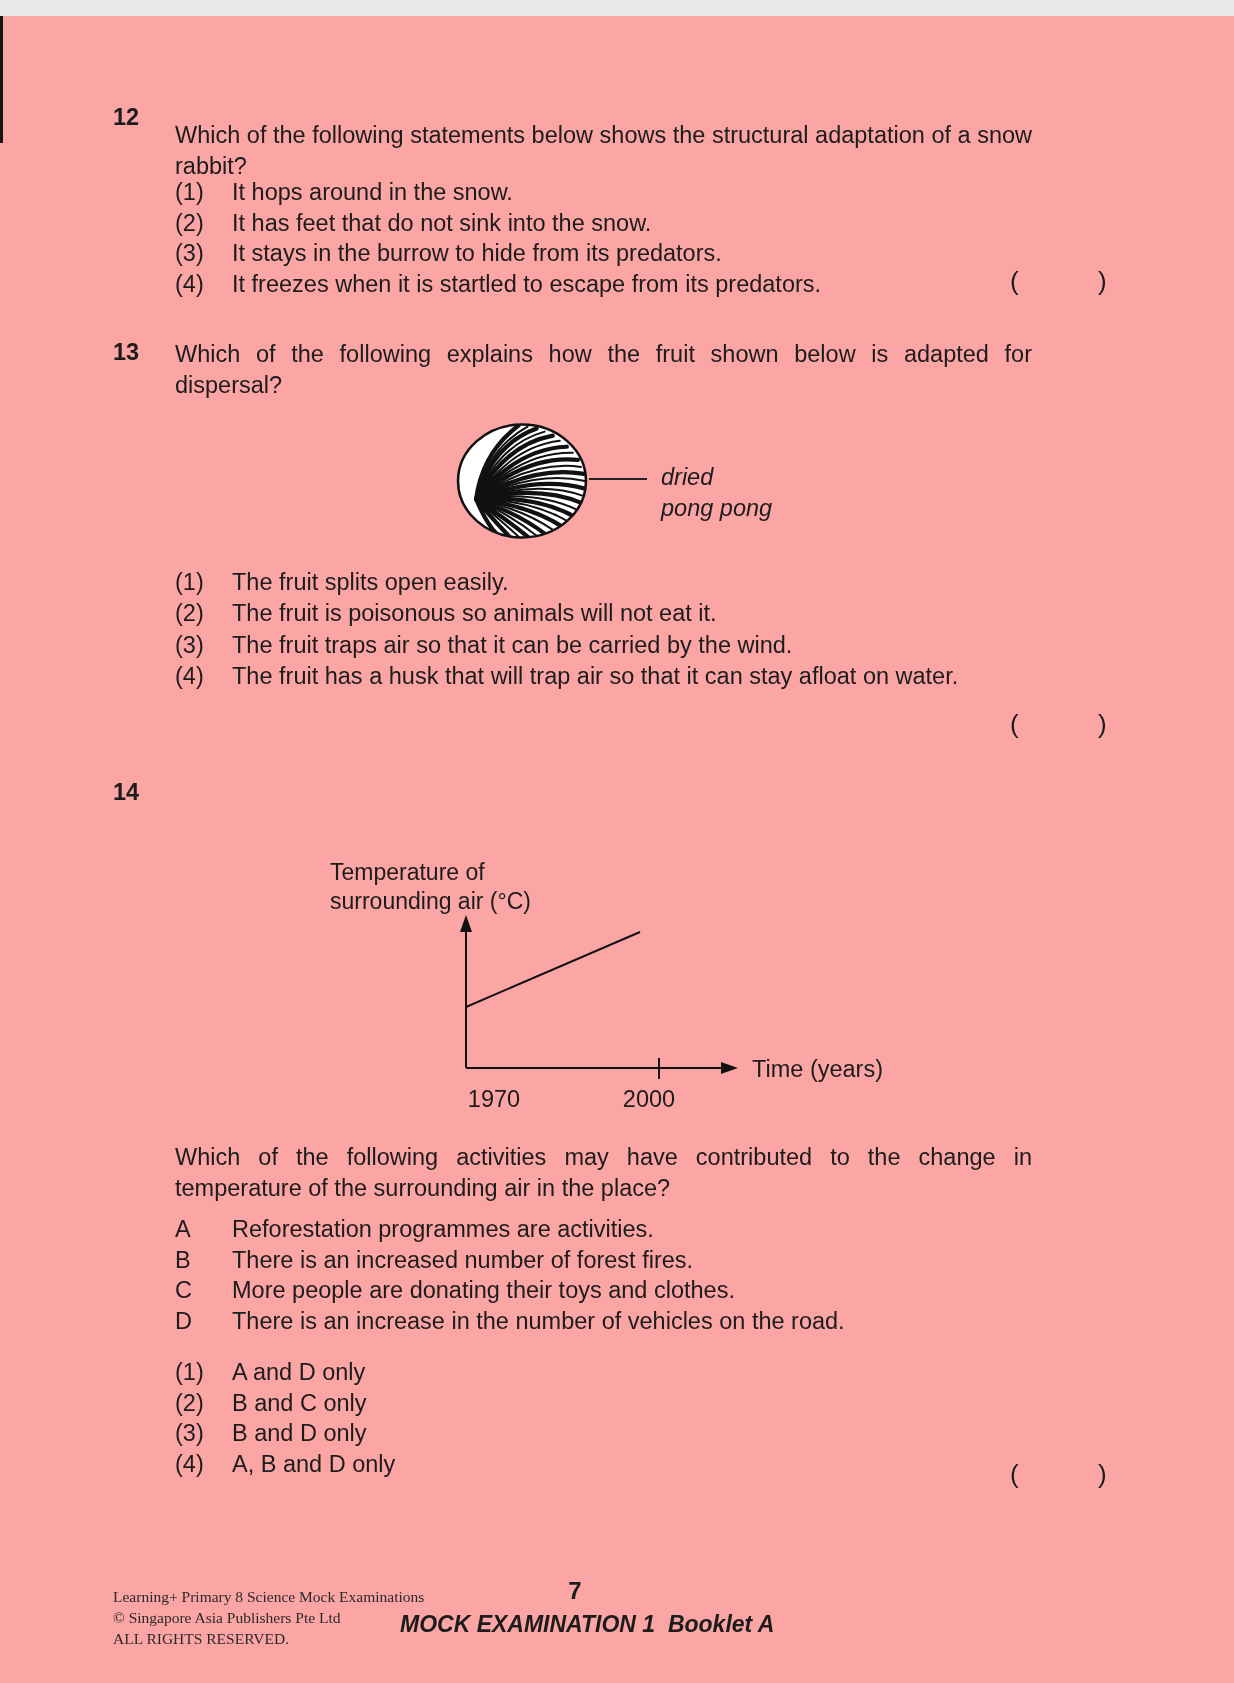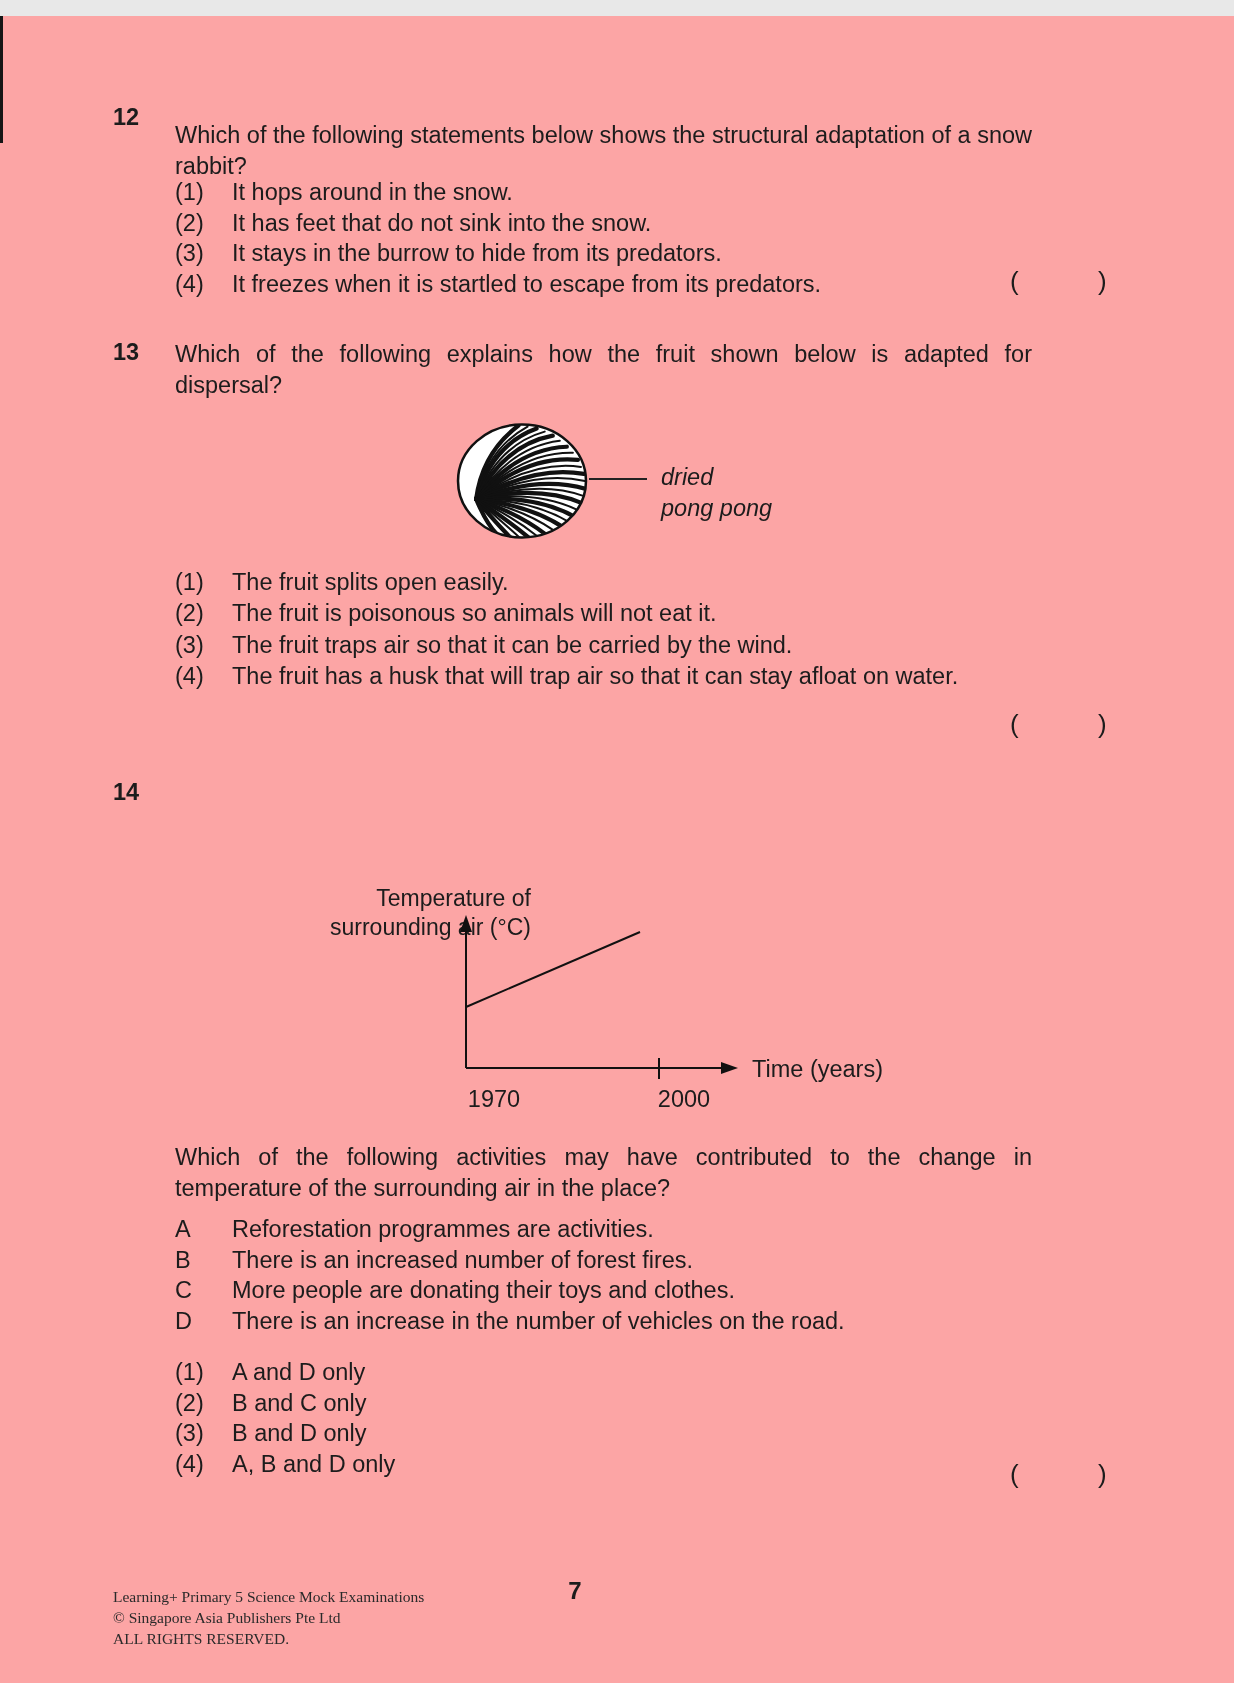--- a/index.html
+++ b/index.html
@@ -123,40 +123,40 @@
     <div class="optrow tall">
       <span class="marker">(4)</span>
       <span class="otext">The fruit has a husk that will trap air so that it can stay afloat on water.</span>
     </div>
   </div>
   <span class="abs paren" style="left:1010px;top:693px;">(</span>
   <span class="abs paren" style="left:1098px;top:693px;">)</span>
 
   <div class="abs qnum" style="left:113px;top:763px;">14</div>
 
-  <div class="abs ylabel" style="left:330px;top:868px;text-align:right;">
+  <div class="abs ylabel" style="left:330px;top:842px;">
     <div>Temperature of</div>
     <div>surrounding air (°C)</div>
   </div>
 
   <div class="abs" style="left:440px;top:895px;width:320px;height:180px;">
     <svg width="320" height="180" viewBox="0 0 320 180">
       <g stroke="#111" stroke-width="2" fill="none">
         <line x1="26" y1="12" x2="26" y2="157"></line>
         <line x1="26" y1="157" x2="288" y2="157"></line>
         <line x1="219" y1="147" x2="219" y2="168"></line>
         <line x1="26" y1="96" x2="200" y2="21"></line>
       </g>
       <polygon points="26,4 20,21 32,21" fill="#111"></polygon>
       <polygon points="298,157 281,151 281,163" fill="#111"></polygon>
     </svg>
   </div>
 
   <div class="abs xtick" style="left:458px;top:1070px;width:72px;">1970</div>
-  <div class="abs xtick" style="left:648px;top:1070px;width:72px;">2000</div>
+  <div class="abs xtick" style="left:613px;top:1070px;width:72px;">2000</div>
   <div class="abs xlabel" style="left:752px;top:1040px;">Time (years)</div>
 
   <div class="abs qtext" style="left:175px;top:1126px;width:857px;">Which of the following activities may have contributed to the change in temperature of the surrounding air in the place?</div>
 
   <div class="abs optlist" style="left:175px;top:1198px;width:857px;">
     <div class="optrow">
       <span class="marker">A</span>
       <span class="otext">Reforestation programmes are activities.</span>
     </div>
     <div class="optrow">
@@ -188,22 +188,23 @@
     </div>
     <div class="optrow">
       <span class="marker">(4)</span>
       <span class="otext">A, B and D only</span>
     </div>
   </div>
   <span class="abs paren" style="left:1010px;top:1443px;">(</span>
   <span class="abs paren" style="left:1098px;top:1443px;">)</span>
 
   <div class="abs footer-left" style="left:113px;top:1570px;">
-    <div>Learning+ Primary 5 Science Mock Examinations</div>
+    <div>Learning+ Primary 8 Science Mock Examinations</div>
     <div>© Singapore Asia Publishers Pte Ltd</div>
     <div>ALL RIGHTS RESERVED.</div>
   </div>
 
   <div class="abs" style="left:400px;top:1561px;width:350px;">
     <div class="pageno">7</div>
+    <div class="booklet" style="margin-top:6px;">MOCK EXAMINATION 1  Booklet A</div>
   </div>
 
 </div>
 
 </body></html>

